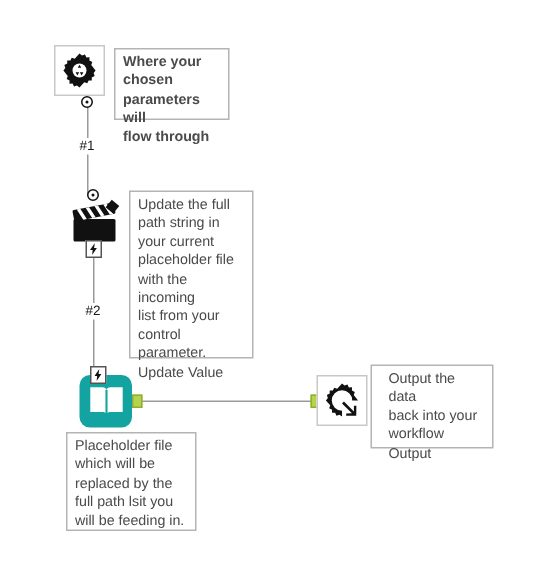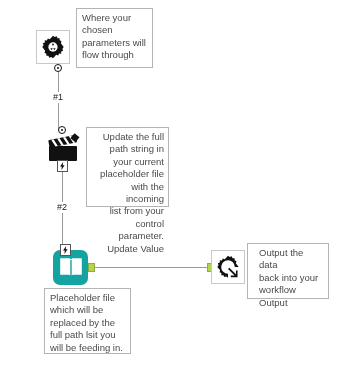--- a/index.html
+++ b/index.html
@@ -178,26 +178,26 @@
   <div class="conn-square" style="left:207px; top:263px;"></div>
   <div class="node node-boxed" style="left:211px; top:250px; width:34px; height:34px;">
     <span>
       <svg width="26" height="26" viewBox="0 0 24 24" aria-hidden="true">
         <path fill="#111111" d="M12 1.6l1.55 1.2 1.83-.62.86 1.78 1.93-.04-.06 1.93 1.77.88-.64 1.82L21.9 12h-3.6a6.3 6.3 0 1 0-6.3 6.3v3.6l-1.55-1.2-1.83.62-.86-1.78-1.93.04.06-1.93-1.77-.88.64-1.82L2.1 12l1.2-1.55-.62-1.83 1.78-.86-.04-1.93 1.93.06.88-1.77 1.82.64z"></path>
         <path fill="#111111" d="M13.2 12.6l6.1 6.1.05-3.5 1.5-.02-.07 6.2-6.2.07.02-1.5 3.5-.05-6.1-6.1z"></path>
       </svg>
     </span>
   </div>
 
-  <div class="note" style="left:76px; top:8px; width:77px; height:60px;">Where your
+  <div class="note" style="left:76px; top:32px; width:77px; height:48px;font-weight:bold;">Where your
 chosen
 parameters will
 flow through</div>
 
-  <div class="note" style="left:86px; top:127px; width:83px; height:80px;text-align:right;">Update the full
+  <div class="note" style="left:86px; top:127px; width:83px; height:112px;">Update the full
 path string in
 your current
 placeholder file
 with the incoming
 list from your
 control parameter.
 Update Value</div>
 
   <div class="note" style="left:247px; top:243px; width:82px; height:56px;padding-left:11px;">Output the data
 back into your

